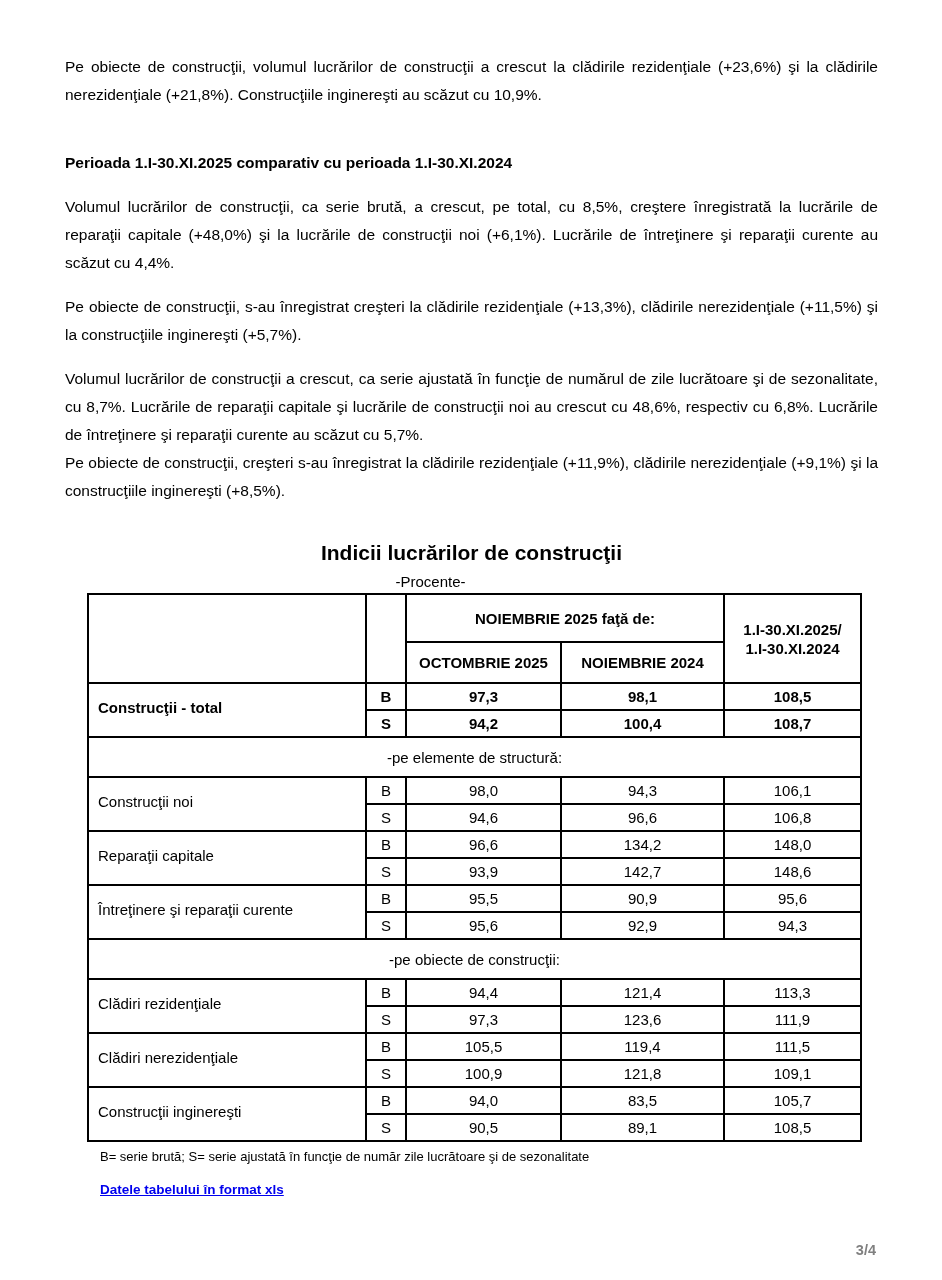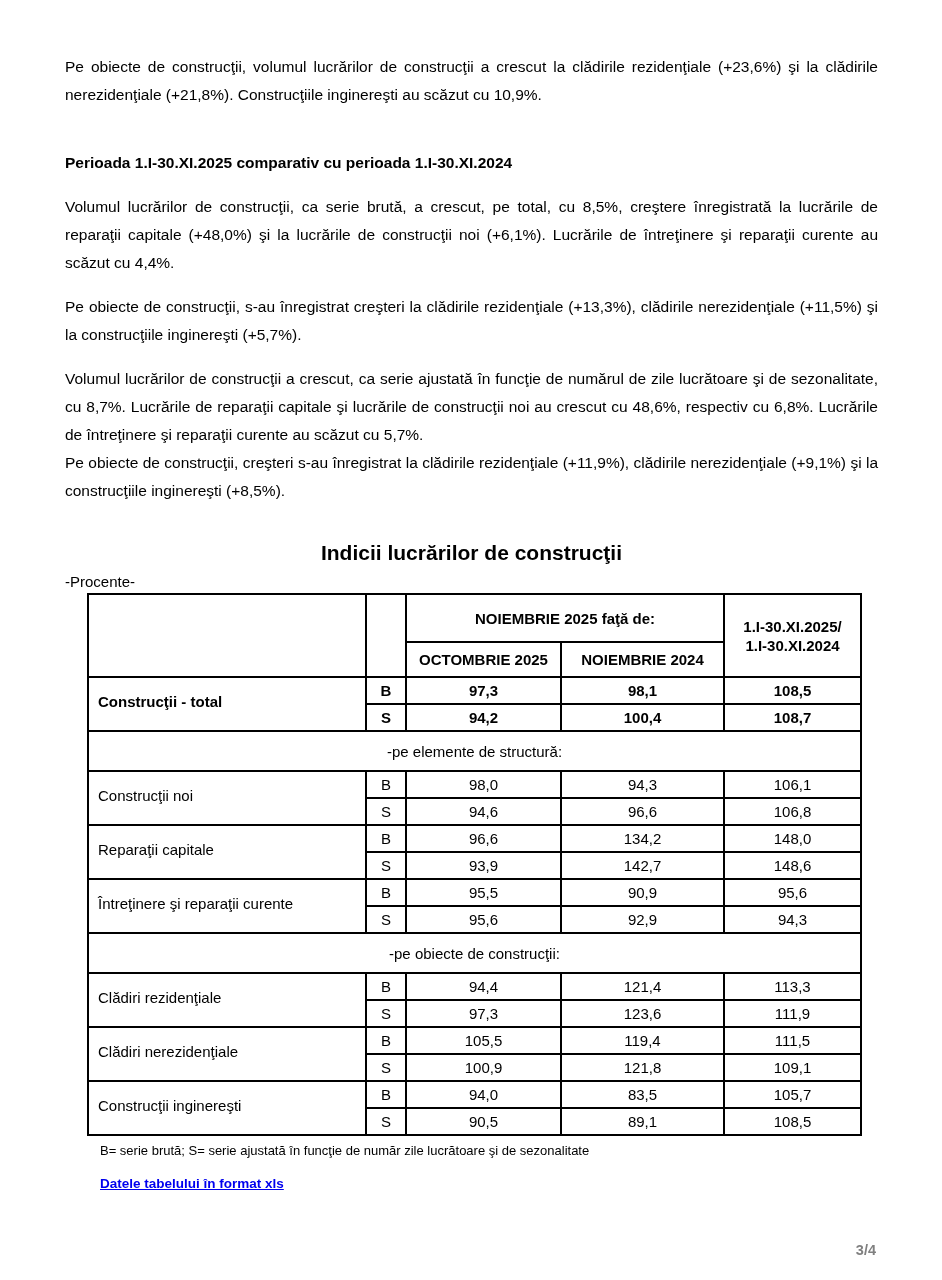--- a/index.html
+++ b/index.html
@@ -30,41 +30,41 @@
   }
   .table-title {
     margin-top: 38px;
     text-align: center;
     font-weight: bold;
     font-size: 21px;
     line-height: 20px;
   }
   .procente {
     margin-top: 10px;
-    text-align: left;
+    text-align: center;
     padding-right: 82px;
     font-size: 15px;
     line-height: 18px;
   }
   table.idx {
     border-collapse: collapse;
     table-layout: fixed;
     margin-left: 22px;
     margin-top: 2px;
     width: 773px;
   }
   table.idx td {
     border: 2px solid #000000;
     font-size: 15px;
     vertical-align: middle;
     overflow: hidden;
   }
   td.hdr { font-weight: bold; text-align: center; }
   tr.hrow1 td { height: 48px; }
-  tr.hrow2 td { height: 35px; margin-top: 41px; }
+  tr.hrow2 td { height: 41px; margin-top: 41px; }
   td.period-cell { line-height: 19px; }
   tr.drow td { height: 27px; }
   td.label-cell {
     text-align: left;
     vertical-align: bottom;
     padding: 0 4px 4px 9px;
     line-height: 18px;
   }
   td.bs-cell, td.val-cell { text-align: center; }
   tr.total td { font-weight: bold; }

